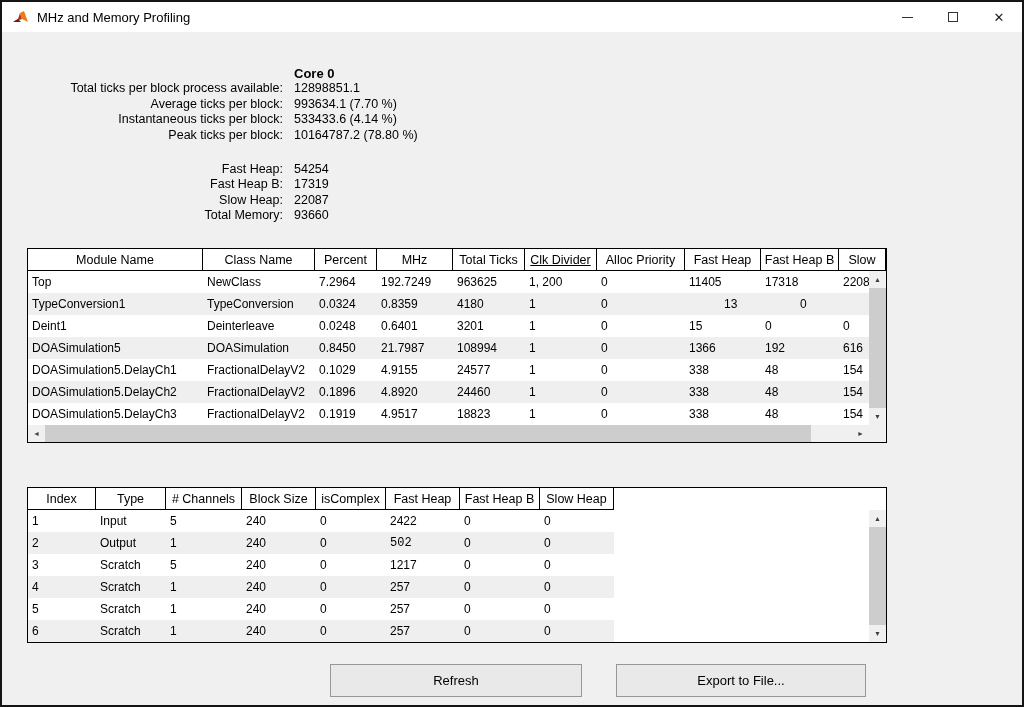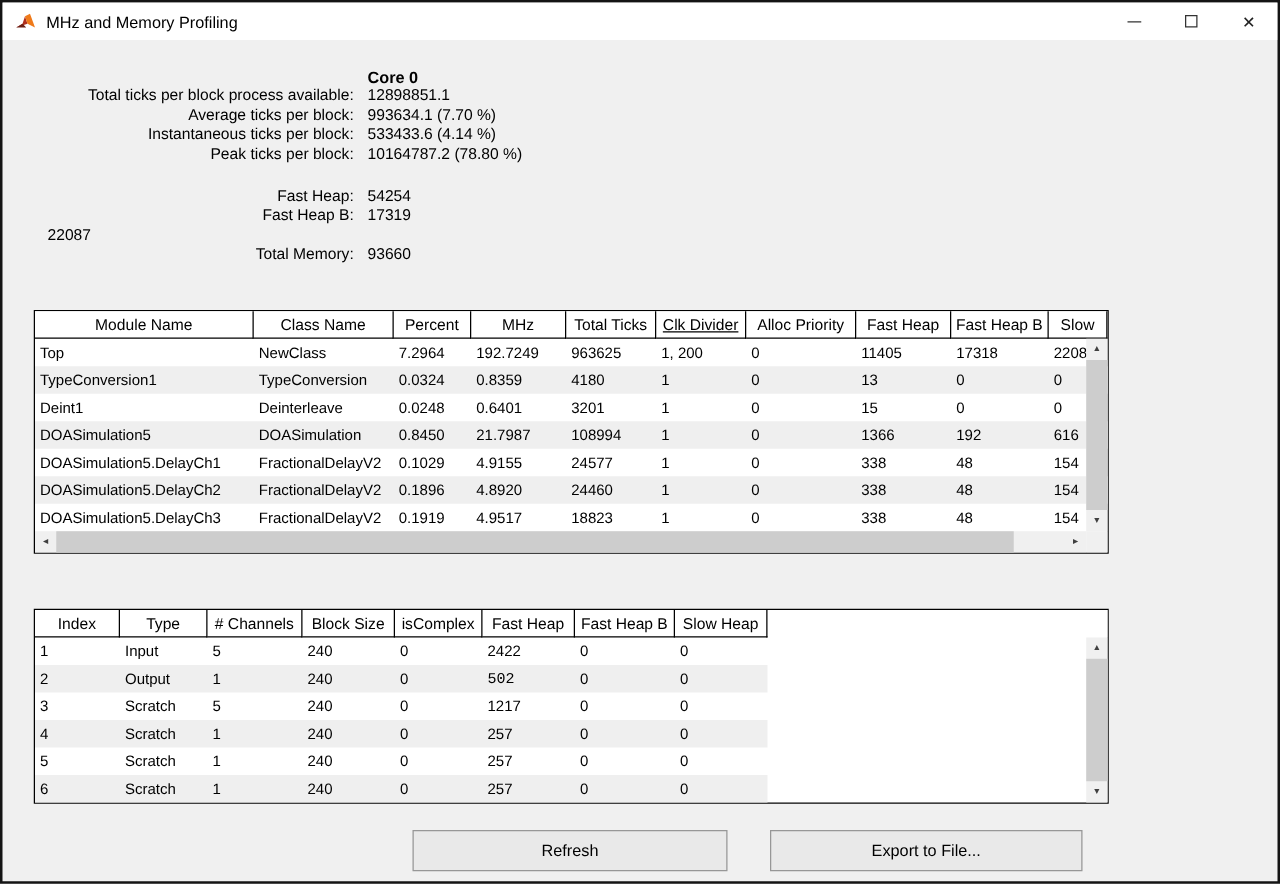--- a/index.html
+++ b/index.html
@@ -15,21 +15,21 @@
   .appicon { width:18px; height:16px; display:inline-flex; align-items:center; }
   .title { font-size:13px; color:#000; margin-left:7px; }
   .wincontrols { position:absolute; right:0; top:0; height:30px; display:flex; }
   .winbtn { width:46px; height:30px; display:flex; align-items:center; justify-content:center;
             color:#222; cursor:default; }
   .min-glyph { width:11px; height:1px; background:#333; display:block; }
   .max-glyph { width:10px; height:10px; border:1px solid #333; display:block; }
   .close-glyph { font-size:13px; line-height:13px; }
 
   
-  .stats { position:absolute; left:25px; top:52px; }
+  .stats { position:absolute; left:25px; top:64px; }
   .srow { display:flex; height:15.4px; align-items:baseline; }
   .slabel { width:256px; text-align:right; font-size:12.5px; color:#000; white-space:nowrap; }
   .sval { margin-left:11px; font-size:12.5px; color:#000; white-space:nowrap; }
   .core { font-weight:bold; font-size:13px; }
   .sgap { height:19px; }
 
   
   .tablebox { position:absolute; left:25px; width:860px; border:1px solid #000; background:#fff; }
   #module-table { top:246px; height:195px; }
   #buffer-table { top:485px; height:156px; }
@@ -115,20 +115,21 @@
     <div class="sgap"></div>
     <div class="srow">
       <div class="slabel">Fast Heap:</div>
       <div class="sval">54254</div>
     </div>
     <div class="srow">
       <div class="slabel">Fast Heap B:</div>
       <div class="sval">17319</div>
     </div>
     <div class="srow">
+      <div class="slabel">Slow Heap:</div>
       <div class="sval">22087</div>
     </div>
     <div class="srow">
       <div class="slabel">Total Memory:</div>
       <div class="sval">93660</div>
     </div>
   </div>
 
   <div class="tablebox" id="module-table">
     <div class="thead">
@@ -157,21 +158,21 @@
           <div class="td" style="width: 47px;">2208</div>
         </div>
         <div class="tr">
           <div class="td" style="width: 175px;">TypeConversion1</div>
           <div class="td" style="width: 112px;">TypeConversion</div>
           <div class="td" style="width: 62px;">0.0324</div>
           <div class="td" style="width: 76px;">0.8359</div>
           <div class="td" style="width: 72px;">4180</div>
           <div class="td" style="width: 72px;">1</div>
           <div class="td" style="width: 88px;">0</div>
-          <div class="td" style="width: 76px;">13</div>
+          <div class="td" style="width: 76px; margin-left: 35px;">13</div>
           <div class="td" style="width: 78px;">0</div>
           <div class="td" style="width: 47px;">0</div>
         </div>
         <div class="tr">
           <div class="td" style="width: 175px;">Deint1</div>
           <div class="td" style="width: 112px;">Deinterleave</div>
           <div class="td" style="width: 62px;">0.0248</div>
           <div class="td" style="width: 76px;">0.6401</div>
           <div class="td" style="width: 72px;">3201</div>
           <div class="td" style="width: 72px;">1</div>

